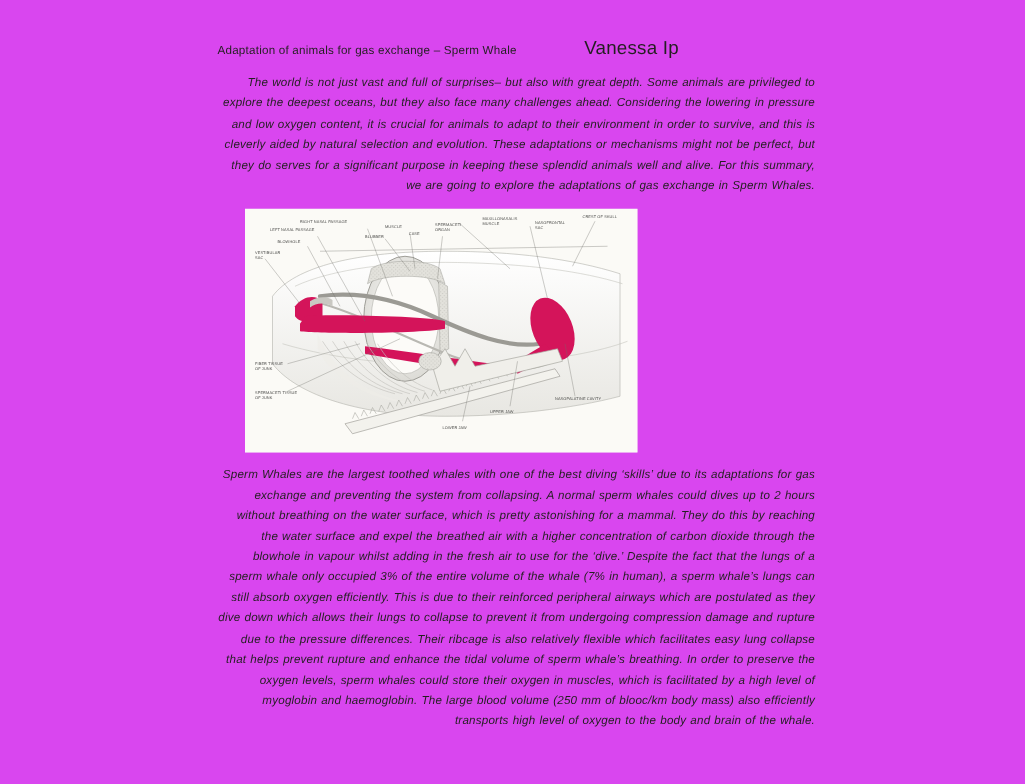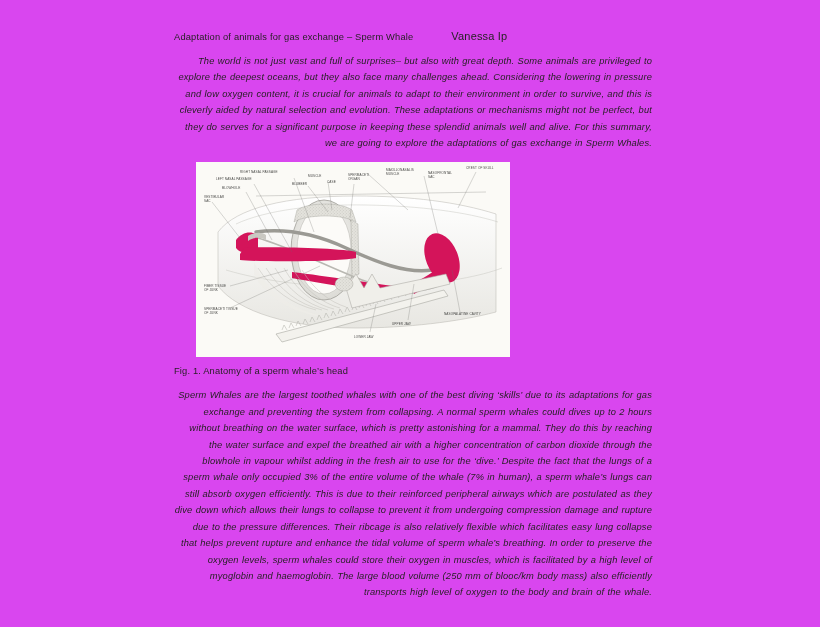--- a/index.html
+++ b/index.html
@@ -32,23 +32,23 @@
     color: #231f20;
     letter-spacing: 0.18px;
     margin-bottom: 11px;
     white-space: nowrap;
   }
   .header-title {
     font-size: 9.3px;
     color: #231f20;
   }
   .header-author {
-    font-size: 11px;
-    color: #231f20;
-    margin-left: 38px;
+    font-size: 15px;
+    color: #231f20;
+    margin-left: 54px;
   }
   p.para {
     font-size: 9.3px;
     line-height: 16.4px;
     color: #231f20;
     margin: 0 0 11px 0;
     text-align: right;
     letter-spacing: 0.16px;
     word-spacing: 0.5px;
     font-style: italic;
@@ -214,18 +214,17 @@
           <text class="lbl" x="8" y="129">OF JUNK</text>
           <text class="lbl" x="8" y="148">SPERMACETI TISSUE</text>
           <text class="lbl" x="8" y="152">OF JUNK</text>
           <text class="lbl" x="158" y="176">LOWER JAW</text>
           <text class="lbl" x="196" y="163">UPPER JAW</text>
           <text class="lbl" x="248" y="153">NASOPALATINE CAVITY</text>
         </svg>
       </div>
     </div>
 
-    <div class="fig-caption">Fig. 1. Anatomy of a sperm whale’s head</div>
 
     <p class="para">Sperm Whales are the largest toothed whales with one of the best diving ‘skills’ due to its adaptations for gas exchange and preventing the system from collapsing. A normal sperm whales could dives up to 2 hours without breathing on the water surface, which is pretty astonishing for a mammal. They do this by reaching the water surface and expel the breathed air with a higher concentration of carbon dioxide through the blowhole in vapour whilst adding in the fresh air to use for the ‘dive.’ Despite the fact that the lungs of a sperm whale only occupied 3% of the entire volume of the whale (7% in human), a sperm whale’s lungs can still absorb oxygen efficiently. This is due to their reinforced peripheral airways which are postulated as they dive down which allows their lungs to collapse to prevent it from undergoing compression damage and rupture due to the pressure differences. Their ribcage is also relatively flexible which facilitates easy lung collapse that helps prevent rupture and enhance the tidal volume of sperm whale’s breathing. In order to preserve the oxygen levels, sperm whales could store their oxygen in muscles, which is facilitated by a high level of myoglobin and haemoglobin. The large blood volume (250 mm of blooc/km body mass) also efficiently transports high level of oxygen to the body and brain of the whale.</p>
 
   </div>
 </div>
 
 </body></html>

